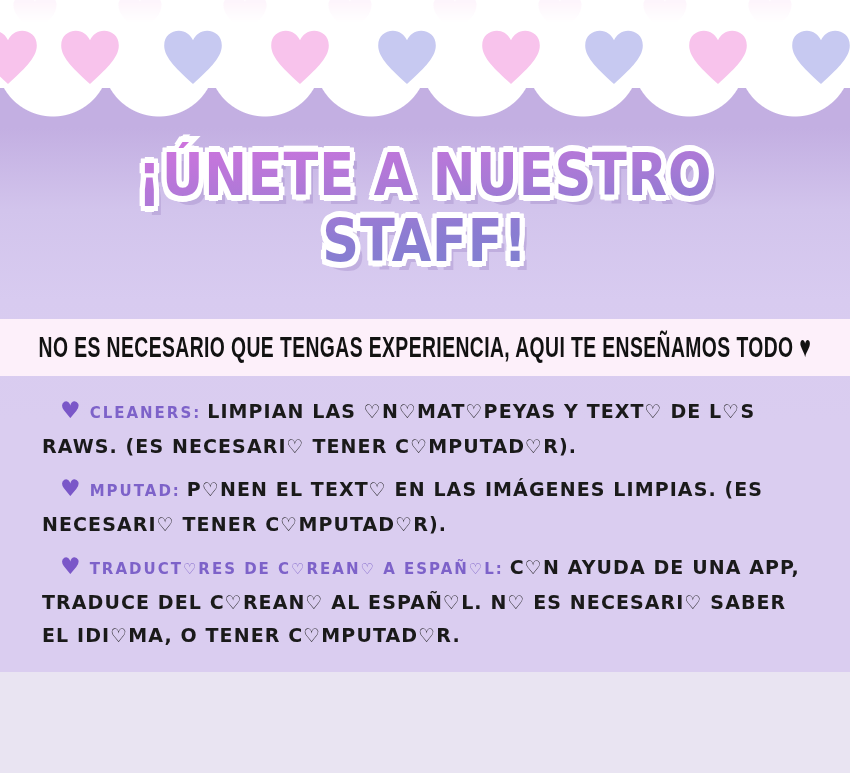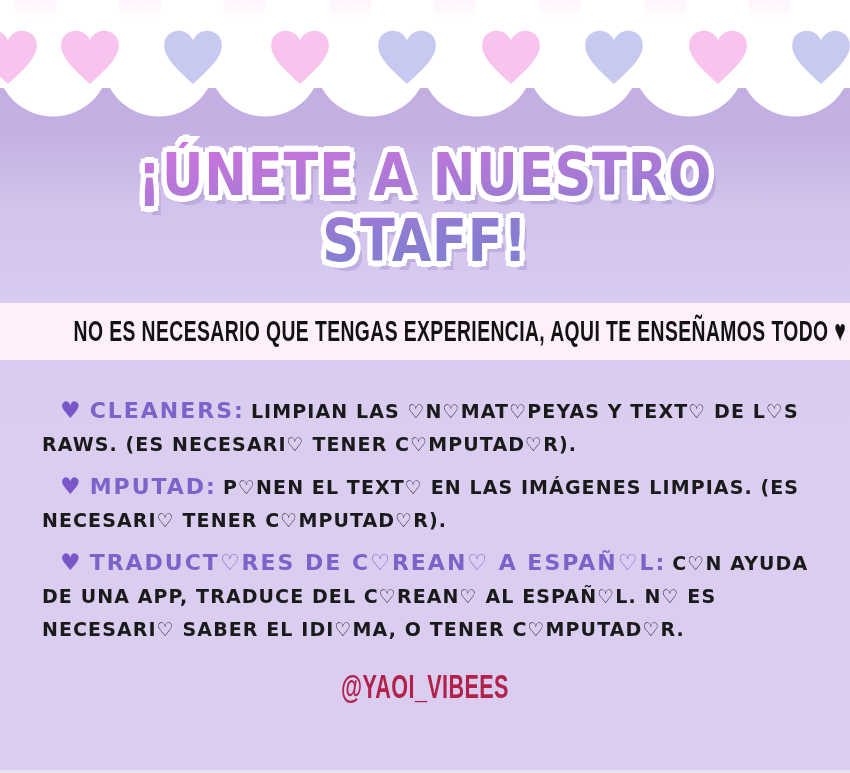--- a/index.html
+++ b/index.html
@@ -1,21 +1,21 @@
 <!DOCTYPE html>
 <html style="--heart-pink: #f8c3ec; --heart-lavender: #c7c9f1; --band-white: #ffffff; --scallop-purple: #c3afe2; --background: #dacdf0; --title-pink: #d173de; --title-blue: #7583cf; --strip-bg: #fdf0fa; --heading-purple: #7d62c9; --bullet-purple: #7a57c8; --text-black: #1a1a1a; --cta-red: #b22149;"><head>
 <meta charset="utf-8">
 <style>
   html, body { margin: 0; padding: 0; background: #e9e4f2; }
   * { box-sizing: border-box; }
 
   .poster {
     position: relative;
     width: 850px;
-    height: 770px;
+    height: 672px;
     overflow: hidden;
     font-family: "DejaVu Sans", sans-serif;
     background: linear-gradient(180deg,
       var(--scallop-purple, #c3afe2) 0px,
       var(--scallop-purple, #c3afe2) 128px,
       #d2c4ec 210px,
       #d8cbf0 300px,
       var(--background, #dacdf0) 420px,
       var(--background, #dacdf0) 100%);
   }
@@ -80,25 +80,26 @@
     color: transparent;
     -webkit-background-clip: text;
             background-clip: text;
   }
   .t-fill.grad1 { background-image: linear-gradient(175deg, #d173de 5%, #a87ad6 60%, #8379cf 100%); }
   .t-fill.grad2 { background-image: linear-gradient(175deg, #b478d8 0%, #8c7cd2 45%, var(--title-blue, #7583cf) 100%); }
 
   
   .strip {
     position: absolute;
-    top: 303px; left: 0; right: 0;
+    top: 319px; left: 0; right: 0;
     height: 57px;
     background: var(--strip-bg, #fdf0fa);
     display: flex;
     align-items: center;
+    justify-content: center;
   }
   .strip-text {
     display: inline-block;
     font-family: "Liberation Sans", "DejaVu Sans", sans-serif;
     font-weight: 700;
     font-size: 23px;
     letter-spacing: 0.5px;
     color: #121212;
     white-space: nowrap;
     transform: scaleY(1.32) scaleX(0.84);
@@ -120,21 +121,21 @@
     margin-bottom: 9px;
   }
   .bullet {
     color: var(--bullet-purple, #7a57c8);
     font-size: 23px;
     margin-right: 9px;
     letter-spacing: 0;
   }
   .heading {
     color: var(--heading-purple, #7d62c9);
-    font-size: 22px;
+    font-size: 15px;
     letter-spacing: 2px;
     margin-right: 6px;
   }
 
   
   .cta {
     position: absolute;
     top: 672px; left: 0; right: 0;
     text-align: center;
     color: var(--cta-red, #b22149);

